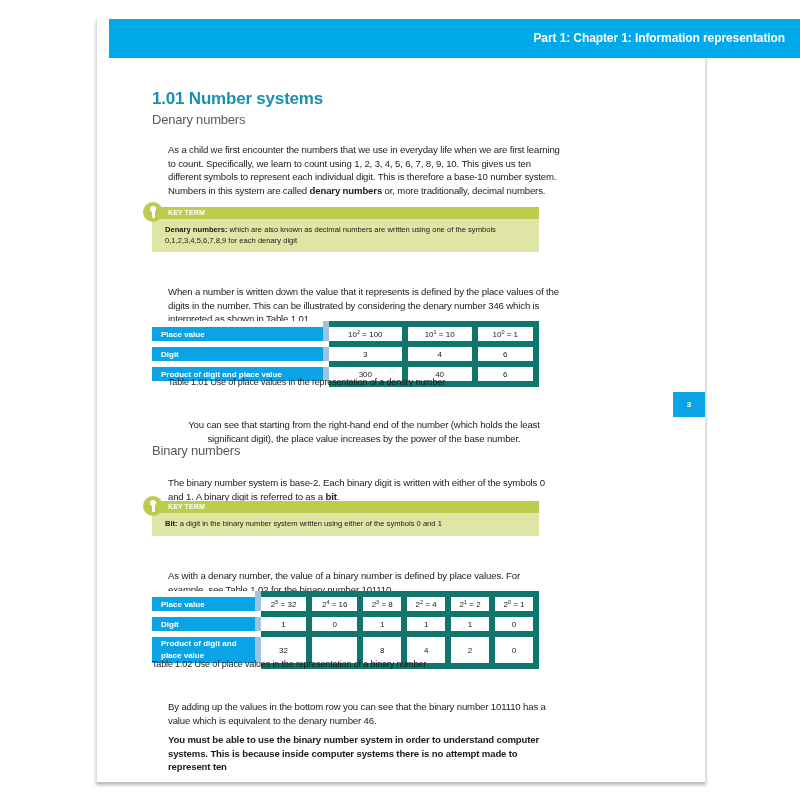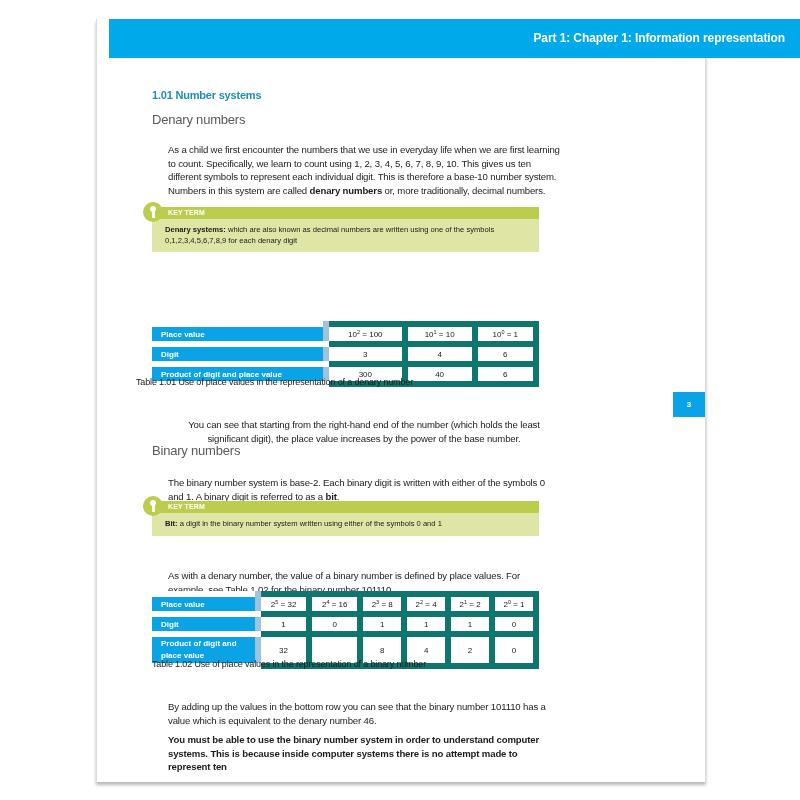--- a/index.html
+++ b/index.html
@@ -19,21 +19,21 @@
   .header-title {
     position: absolute; right: 44px; top: 12px; color: #ffffff; font-weight: bold; font-size: 12px;
     letter-spacing: -0.1px;
   }
   .page-tab {
     position: absolute; left: 576px; top: 373px; width: 32px; height: 25px; background: #0aa3e6;
     color: #ffffff; font-size: 8px; font-weight: bold; text-align: center; line-height: 25px;
   }
   .abs { position: absolute; }
   h1.section-title {
-    margin: 0; font-size: 11px; font-weight: bold; color: #1a8fae; letter-spacing: -0.2px;
+    margin: 0; font-size: 17px; font-weight: bold; color: #1a8fae; letter-spacing: -0.2px;
   }
   h2.subhead { margin: 0; font-size: 13px; font-weight: normal; color: #5a5a5a; letter-spacing: -0.2px; }
   p.body { margin: 16px; font-size: 9.6px; line-height: 13.5px; color: #1c1c1c; letter-spacing: -0.15px; }
   p.body b { font-weight: bold; }
   .keyterm {
     position: absolute; left: 0; width: 387px; background: #dfe5a4;
   }
   .keyterm-bar {
     height: 12px; background: #bccd4e; color: #ffffff; font-size: 7px; font-weight: bold;
     padding-left: 16px; line-height: 12px; letter-spacing: 0.1px;
@@ -76,23 +76,24 @@
 
   <h2 class="subhead abs" style="left:55px; top:93px;">Denary numbers</h2>
   <p class="body abs" style="left:55px; top:108px; width:392px;"><span>As a child we first encounter the numbers that we use in everyday life when we are first learning to count. Specifically, we learn to count using 1, 2, 3, 4, 5, 6, 7, 8, 9, 10. This gives us ten different symbols to represent each individual digit. This is therefore a base-10 number system. Numbers in this system are called </span><b>denary numbers</b><span> or, more traditionally, decimal numbers.</span></p>
 
   <div class="keyterm" style="left:55px; top:188px;">
     <div class="keyterm-icon">
         <div class="hole"></div>
         <div class="stem"></div>
       </div>
     <div class="keyterm-bar">KEY TERM</div>
-    <div class="keyterm-body"><b>Denary systems:</b><span>  which are also known as decimal numbers are written using one of the symbols 0,1,2,3,4,5,6,7,8,9 for each denary digit</span></div>
+    <div class="keyterm-body"><b>Denary numbers:</b><span>  which are also known as decimal numbers are written using one of the symbols 0,1,2,3,4,5,6,7,8,9 for each denary digit</span></div>
   </div>
 
+  <p class="body abs" style="left:55px; top:250px; width:392px;">When a number is written down the value that it represents is defined by the place values of the digits in the number. This can be illustrated by considering the denary number 346 which is interpreted as shown in Table 1.01.</p>
 
   <table class="pv abs" style="left:55px; top:302px; width:387px;">
     <tbody>
         <tr>
       <td class="rowhead" style="width:162px;">Place value</td>
       <td><span>10</span><sup>2</sup><span> = 100</span></td>
       <td><span>10</span><sup>1</sup><span> = 10</span></td>
       <td><span>10</span><sup>0</sup><span> = 1</span></td>
     </tr>
     <tr>
@@ -102,21 +103,21 @@
       <td>6</td>
     </tr>
     <tr>
       <td class="rowhead">Product of digit and place value</td>
       <td>300</td>
       <td>40</td>
       <td>6</td>
     </tr>
   </tbody>
     </table>
-  <div class="caption abs" style="left:39px; top:358px;">Table 1.01 Use of place values in the representation of a denary number</div>
+  <div class="caption abs" style="left:71px; top:358px;">Table 1.01 Use of place values in the representation of a denary number</div>
 
   <p class="body abs" style="left:55px; top:383px; width:392px;text-align:center;">You can see that starting from the right-hand end of the number (which holds the least significant digit), the place value increases by the power of the base number.</p>
 
   <h2 class="subhead abs" style="left:55px; top:424px;">Binary numbers</h2>
   <p class="body abs" style="left:55px; top:441px; width:392px;"><span>The binary number system is base-2. Each binary digit is written with either of the symbols 0 and 1. A binary digit is referred to as a </span><b>bit</b><span>.</span></p>
 
   <div class="keyterm" style="left:55px; top:482px;">
     <div class="keyterm-icon">
         <div class="hole"></div>
         <div class="stem"></div>

